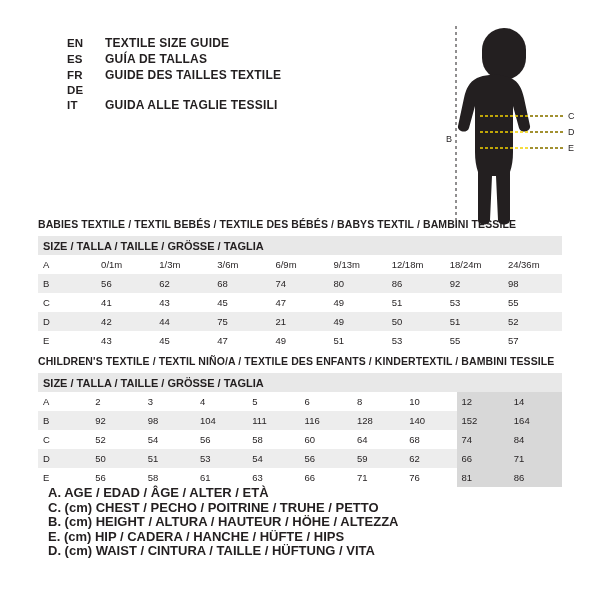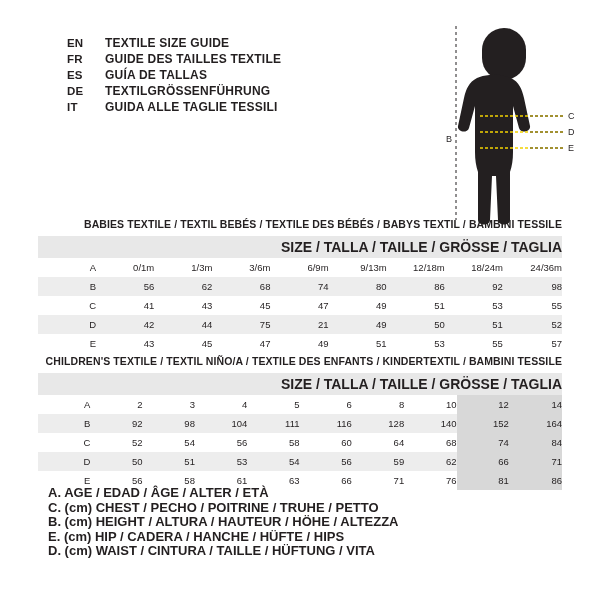--- a/index.html
+++ b/index.html
@@ -60,38 +60,37 @@
   .section-title {
     font-size: 10.5px;
     font-weight: bold;
     color: #231f20;
     letter-spacing: 0.1px;
   }
   .tbl-wrap {
     position: absolute;
     left: 38px;
     width: 524px;
-    text-align: right;
   }
   table.size {
     border-collapse: collapse;
     width: 524px;
     table-layout: fixed;
     margin-top: 6px;
   }
   table.size td {
     font-size: 9.5px;
     padding: 3px 0 3px 5px;
     color: #231f20;
     height: 13px;
   }
   table.size tr.head td {
     background: #e8e8e8;
     font-weight: bold;
-    font-size: 14px;
+    font-size: 11px;
   }
   table.size tr.shade td {
     background: #ededed;
   }
   table.size td.rowlabel {
     width: 36px;
     font-weight: normal;
   }
   table.size tr.head td.rowlabel {
     font-weight: bold;
@@ -119,30 +118,29 @@
 <body>
 
 <div class="page">
 
   <div class="header">
     <div class="lang-row">
       <span class="lang-code">EN</span>
       <span class="lang-title">TEXTILE SIZE GUIDE</span>
     </div>
     <div class="lang-row">
+      <span class="lang-code">ES</span>
+      <span class="lang-title">GUÍA DE TALLAS</span>
+    </div>
+    <div class="lang-row">
       <span class="lang-code">FR</span>
       <span class="lang-title">GUIDE DES TAILLES TEXTILE</span>
     </div>
     <div class="lang-row">
-      <span class="lang-code">ES</span>
-      <span class="lang-title">GUÍA DE TALLAS</span>
-    </div>
-    <div class="lang-row">
       <span class="lang-code">DE</span>
-      <span class="lang-title">TEXTILGRÖSSENFÜHRUNG</span>
     </div>
     <div class="lang-row">
       <span class="lang-code">IT</span>
       <span class="lang-title">GUIDA ALLE TAGLIE TESSILI</span>
     </div>
   </div>
 
   <div class="figure">
     <svg width="170" height="205" viewBox="0 0 170 205">
 

